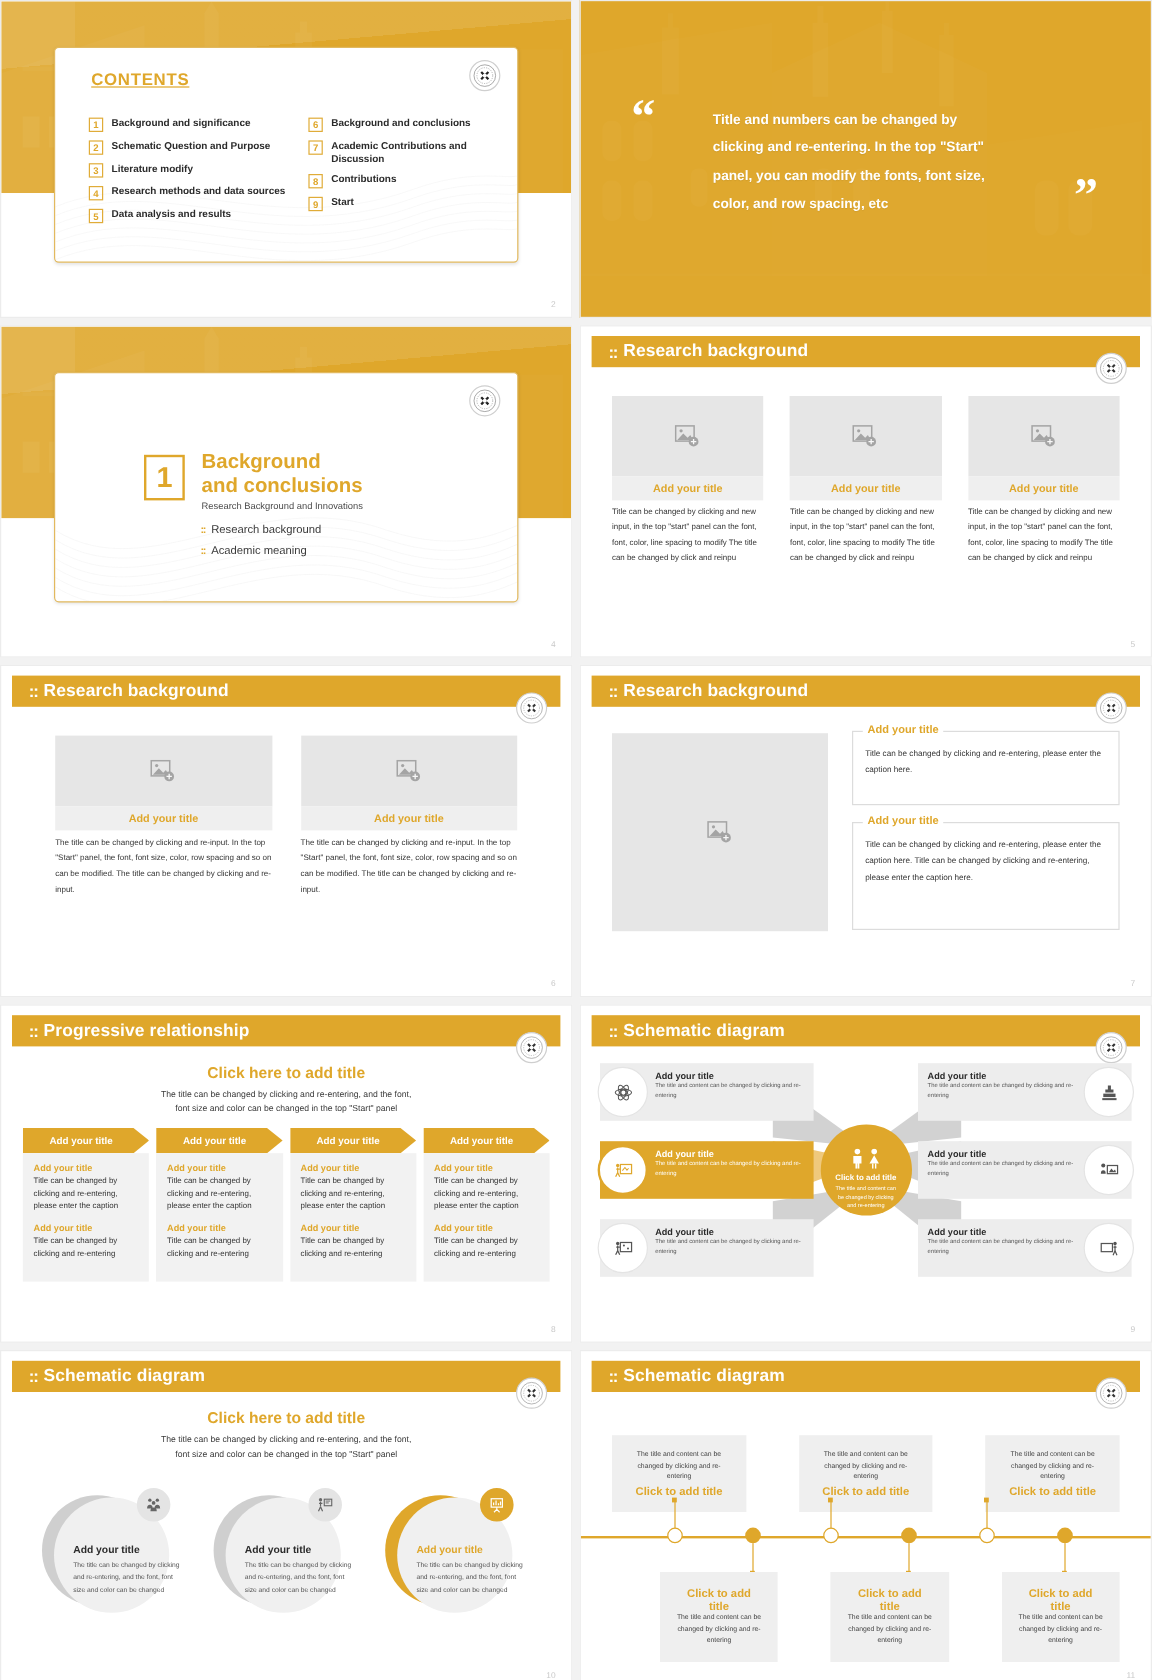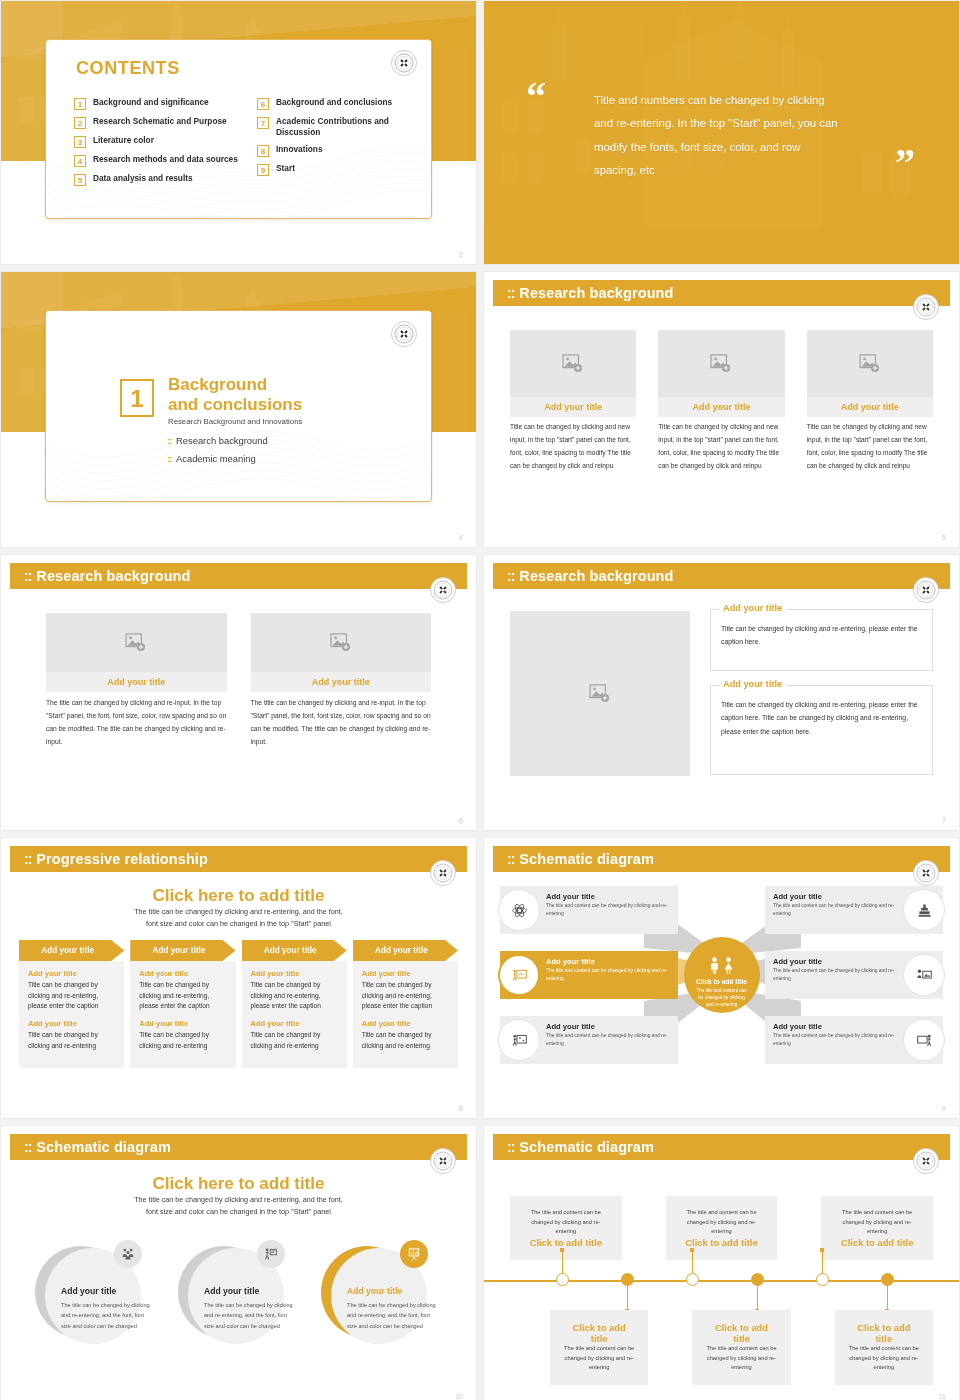--- a/index.html
+++ b/index.html
@@ -67,21 +67,21 @@
   .card {
     position: absolute; left: 44px; top: 38px; right: 44px; bottom: 45px;
     background: #fff; border: 1px solid #e2b95e;
     border-radius: 4px;
     box-shadow: 0 1px 3px rgba(0,0,0,.10);
     overflow: hidden;
   }
   .wavebox { position:absolute; left:0; bottom:0; width:100%; height:62%; opacity:.55; }
   .contents-title {
     position: absolute; left: 30px; top: 18px;
-    font-size: 18px; font-weight: bold; color: #dfa72b; letter-spacing: .6px;
+    font-size: 14px; font-weight: bold; color: #dfa72b; letter-spacing: .6px; text-decoration: underline;
   }
   .toc { position: absolute; left: 28px; top: 57px; right: 16px;
          display: grid; grid-template-columns: 175px 1fr; column-gap: 8px; }
   .toc-col { display: flex; flex-direction: column; gap: 6px; }
   .toc-item { display: flex; align-items: flex-start; gap: 7px; }
   .toc-num {
     width: 12px; height: 12px; flex: 0 0 12px; border: 1px solid #e0ac38;
     color: #dfa72b; font-size: 8px; line-height: 11px; text-align: center;
     font-weight: bold; margin-top: 1px;
   }
@@ -89,21 +89,21 @@
 
   
   .s3 { background: #dfa72b; }
   .s3 .bldg3 { position:absolute; inset:0; opacity:.17; }
   .qmark { position:absolute; font-size: 40px; color:#fff; font-weight:bold;
            font-family:"Liberation Serif", serif; line-height:.6; }
   .qmark.open { left: 42px; top: 84px; }
   .qmark.close { right: 44px; top: 150px; }
   .quote-txt {
     position:absolute; left: 110px; top: 88px; right: 120px;
-    color:#fff; font-size: 11.4px; font-weight:normal; line-height: 2.06;
+    color:#fff; font-size: 11.4px; font-weight:bold; line-height: 2.06;
     text-shadow: 0 1px 1px rgba(0,0,0,.07);
   }
 
   
   .big-num {
     position:absolute; left: 74px; top: 68px; width: 34px; height: 38px;
     border: 2px solid #dfa72b; color: #dfa72b;
     font-size: 24px; font-weight: bold; line-height: 35px; text-align:center;
   }
   .sec-title {
@@ -137,21 +137,21 @@
   .s7-right { position:absolute; left:226px; top:54px; right:26px; display:flex; flex-direction:column; gap:14px;}
   .capbox { border:1px solid #dcdcdc; padding: 12px 10px 12px; position:relative; }
   .capbox .lgd {
     position:absolute; top:-7px; left:8px; background:#fff; padding:0 4px;
     color:#dfa72b; font-weight:bold; font-size:9.2px;
   }
   .capbox .t { font-size:6.8px; color:#333; line-height:1.95; }
 
   
   .center-title { position:absolute; left:0; right:0; top:48px; text-align:center;
-                  color:#dfa72b; font-size:17px; font-weight:bold; }
+                  color:#dfa72b; font-size:13px; font-weight:bold; }
   .center-sub { position:absolute; left:0; right:0; top:68px; text-align:center;
                 font-size:7.2px; color:#3a3a3a; line-height:1.65; }
   .arrowrow { position:absolute; left:18px; right:18px; top:102px; display:grid;
               grid-template-columns: repeat(4, 1fr); column-gap: 6px; }
   .arrowcell { position:relative; }
   .arrowhead {
     height: 21px; background:#dfa72b; color:#fff; font-size:8.2px; font-weight:bold;
     display:flex; align-items:center; justify-content:center;
     clip-path: polygon(0 0, calc(100% - 13px) 0, 100% 50%, calc(100% - 13px) 100%, 0 100%);
     padding-right: 8px;
@@ -261,25 +261,25 @@
       <div class="contents-title">CONTENTS</div>
 
       <div class="toc">
         <div class="toc-col">
           <div class="toc-item">
             <div class="toc-num">1</div>
             <div class="toc-label">Background and significance</div>
           </div>
           <div class="toc-item">
             <div class="toc-num">2</div>
-            <div class="toc-label">Research Schematic and Purpose</div>
+            <div class="toc-label">Schematic Question and Purpose</div>
           </div>
           <div class="toc-item">
             <div class="toc-num">3</div>
-            <div class="toc-label">Literature color</div>
+            <div class="toc-label">Literature modify</div>
           </div>
           <div class="toc-item">
             <div class="toc-num">4</div>
             <div class="toc-label">Research methods and data sources</div>
           </div>
           <div class="toc-item">
             <div class="toc-num">5</div>
             <div class="toc-label">Data analysis and results</div>
           </div>
         </div>
@@ -287,21 +287,21 @@
           <div class="toc-item">
             <div class="toc-num">6</div>
             <div class="toc-label">Background and conclusions</div>
           </div>
           <div class="toc-item">
             <div class="toc-num">7</div>
             <div class="toc-label">Academic Contributions and Discussion</div>
           </div>
           <div class="toc-item">
             <div class="toc-num">8</div>
-            <div class="toc-label">Innovations</div>
+            <div class="toc-label">Contributions</div>
           </div>
           <div class="toc-item">
             <div class="toc-num">9</div>
             <div class="toc-label">Start</div>
           </div>
         </div>
       </div>
 
       <div class="seal" style="right:14px; top:10px;">
         <svg width="20" height="20" viewBox="0 0 20 20">

